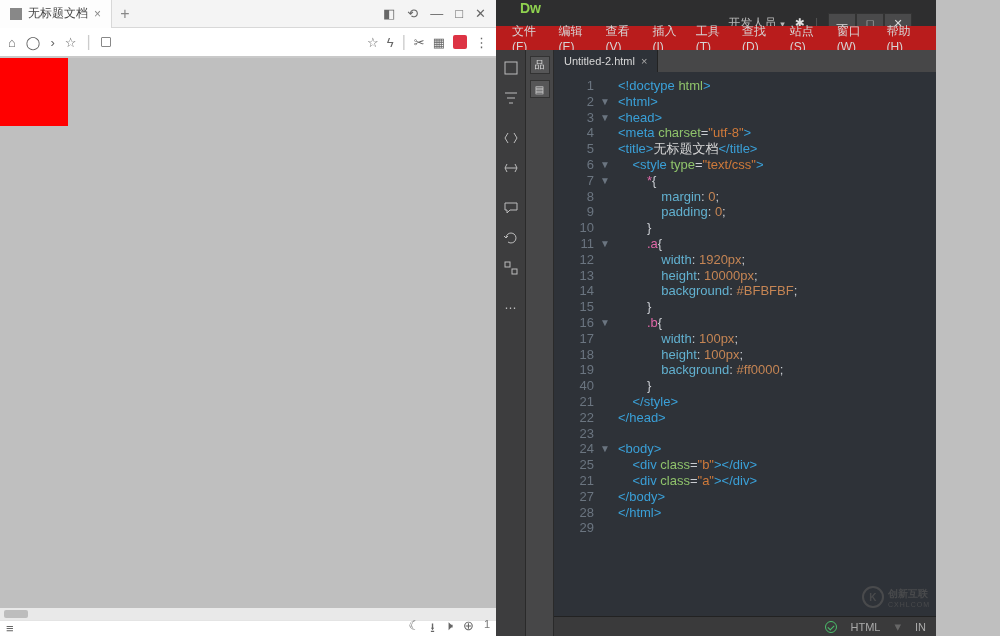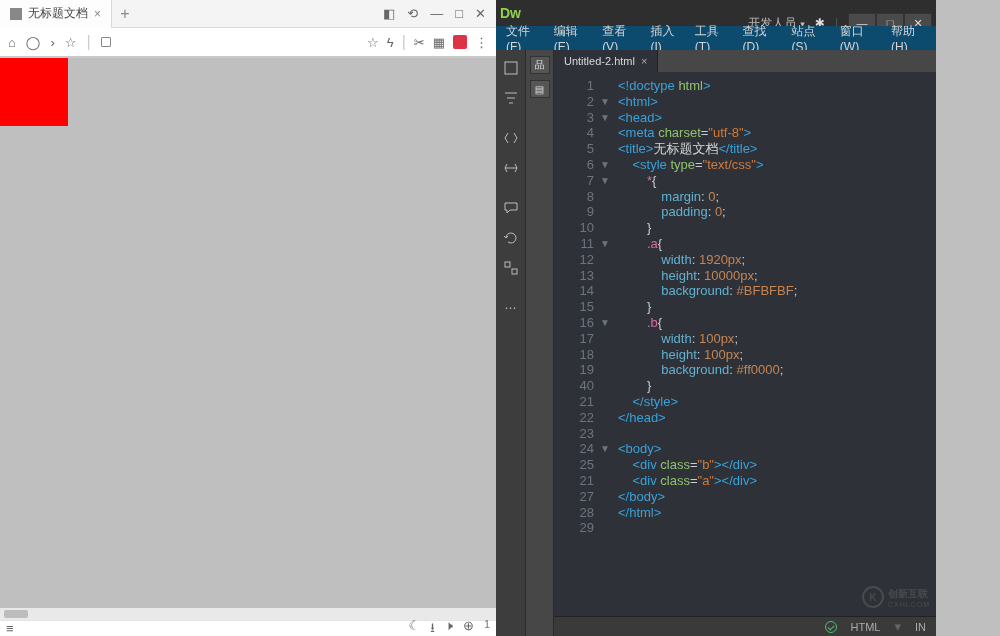--- a/index.html
+++ b/index.html
@@ -29,30 +29,30 @@
 .b-redbox  { width:68px; height:68px; background:#ff0000; }
 .b-hscroll { position:absolute; left:0; bottom:16px; right:0; height:12px; background:#e9e9e9; }
 .b-hscroll .thumb { position:absolute; left:4px; top:2px; height:8px; width:24px; background:#bdbdbd; border-radius:2px; }
 
 .b-status  { position:absolute; left:0; right:0; bottom:0; height:16px; background:#fff; border-top:1px solid #e4e4e4; display:flex; align-items:center; padding:0 6px; gap:10px; color:#777; font-size:11px; }
 .b-status .r { margin-left:auto; display:flex; gap:10px; }
 
 
 .dw { position:absolute; left:496px; top:0; right:0; bottom:0; background:#3a3a3b; color:#c8c8c8; display:flex; flex-direction:column; font-size:12px; }
 
-.dw-title { height:26px; background:#2e2e2f; display:flex; align-items:center; padding:0 4px; gap:10px; }
+.dw-title { height:26px; background:#2e2e2f; display:flex; padding:0 24px; gap:10px; }
 .dw-logo  { color:#8fd14f; font-weight:bold; font-size:14px; }
 .dw-title .r { margin-left:auto; display:flex; align-items:center; gap:10px;margin-top:20px; }
 .dw-role { color:#b8b8b8; }
 .dw-role .caret { font-size:9px; margin-left:4px; }
 .dw-gear { color:#ddd; }
 .dw-winbtns { display:flex; gap:0; }
 .dw-winbtn  { width:28px; height:20px; display:flex; align-items:center; justify-content:center; background:#4a4a4b; border:1px solid #333; color:#ddd; font-size:11px; cursor:pointer; }
 
-.dw-menu  { height:24px; background:#0c4a6e; display:flex; align-items:center; gap:14px; padding:0 10px; }
+.dw-menu  { height:24px; background:#b91c1c; display:flex; align-items:center; gap:14px; padding:0 16px; }
 .dw-menu-item { color:#d6d6d6; cursor:pointer; }
 
 .dw-body  { flex:1; display:flex; min-height:0; }
 
 .dw-side  { width:30px; background:#3d3d3e; border-right:1px solid #2a2a2a; display:flex; flex-direction:column; align-items:center; gap:10px; padding-top:8px; }
 .dw-side .sbtn { width:20px; height:20px; display:flex; align-items:center; justify-content:center; color:#bcbcbc; cursor:pointer; }
 .dw-side .sbtn svg { width:16px; height:16px; }
 
 .dw-side2 { width:28px; background:#474748; border-right:1px solid #2a2a2a; display:flex; flex-direction:column; align-items:center; gap:6px; padding-top:6px; }
 .dw-side2 .s2btn { width:20px; height:18px; display:flex; align-items:center; justify-content:center; background:#565657; border:1px solid #333; color:#ddd; font-size:10px; cursor:pointer; }

